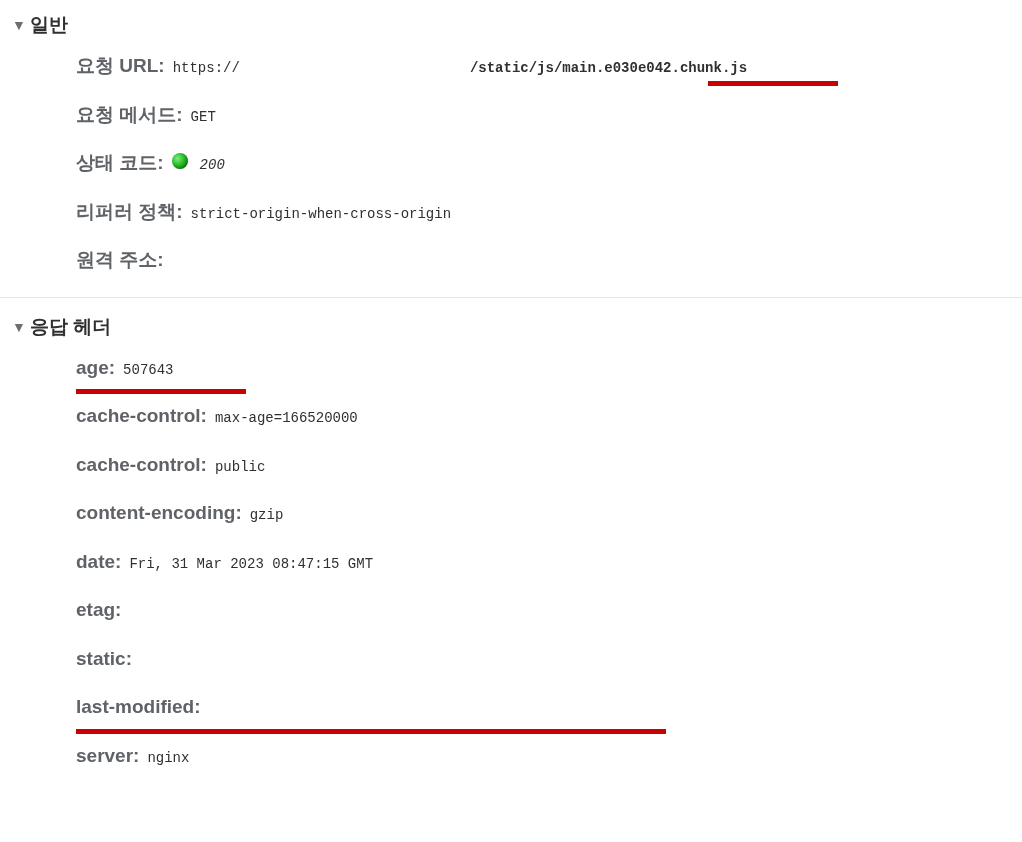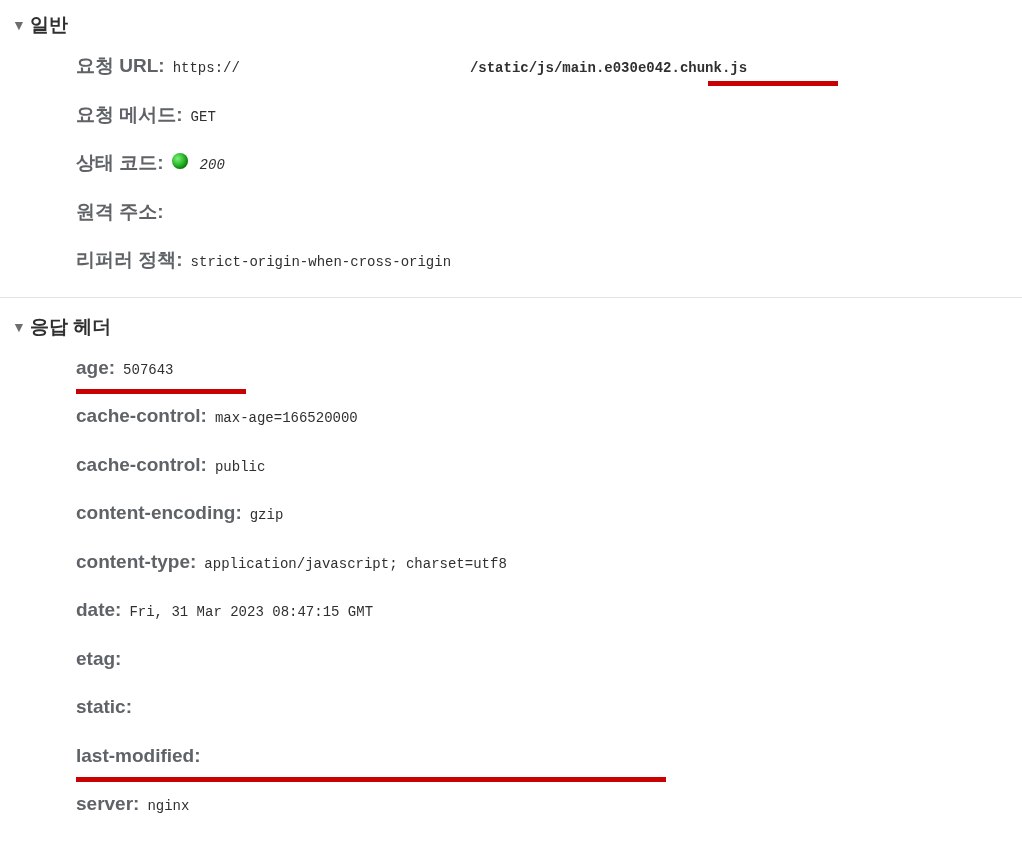--- a/index.html
+++ b/index.html
@@ -99,27 +99,27 @@
       <span class="value">GET</span>
     </div>
 
     <div class="row">
       <span class="label">상태 코드</span>
       <span class="status-dot"></span>
       <span class="value" style="font-style:italic;">200</span>
     </div>
 
     <div class="row">
-      <span class="label">원격 주소</span>
-      <span class="value"></span>
+      <span class="label">리퍼러 정책</span>
+      <span class="value">strict-origin-when-cross-origin</span>
     </div>
 
     <div class="row">
-      <span class="label">리퍼러 정책</span>
-      <span class="value">strict-origin-when-cross-origin</span>
+      <span class="label">원격 주소</span>
+      <span class="value"></span>
     </div>
 
   </div>
 </div>
 
 <div class="divider"></div>
 
 <div class="section">
   <div class="section-header">
     <span class="disclosure">▼</span>
@@ -141,24 +141,20 @@
     <div class="row">
       <span class="label">cache-control</span>
       <span class="value">public</span>
     </div>
 
     <div class="row">
       <span class="label">content-encoding</span>
       <span class="value">gzip</span>
     </div>
 
-    <div class="row">
-      <span class="label">content-type</span>
-      <span class="value">application/javascript; charset=utf8</span>
-    </div>
 
     <div class="row">
       <span class="label">date</span>
       <span class="value">Fri, 31 Mar 2023 08:47:15 GMT</span>
     </div>
 
     <div class="row">
       <span class="label">etag</span>
       <span class="value"></span>
     </div>

